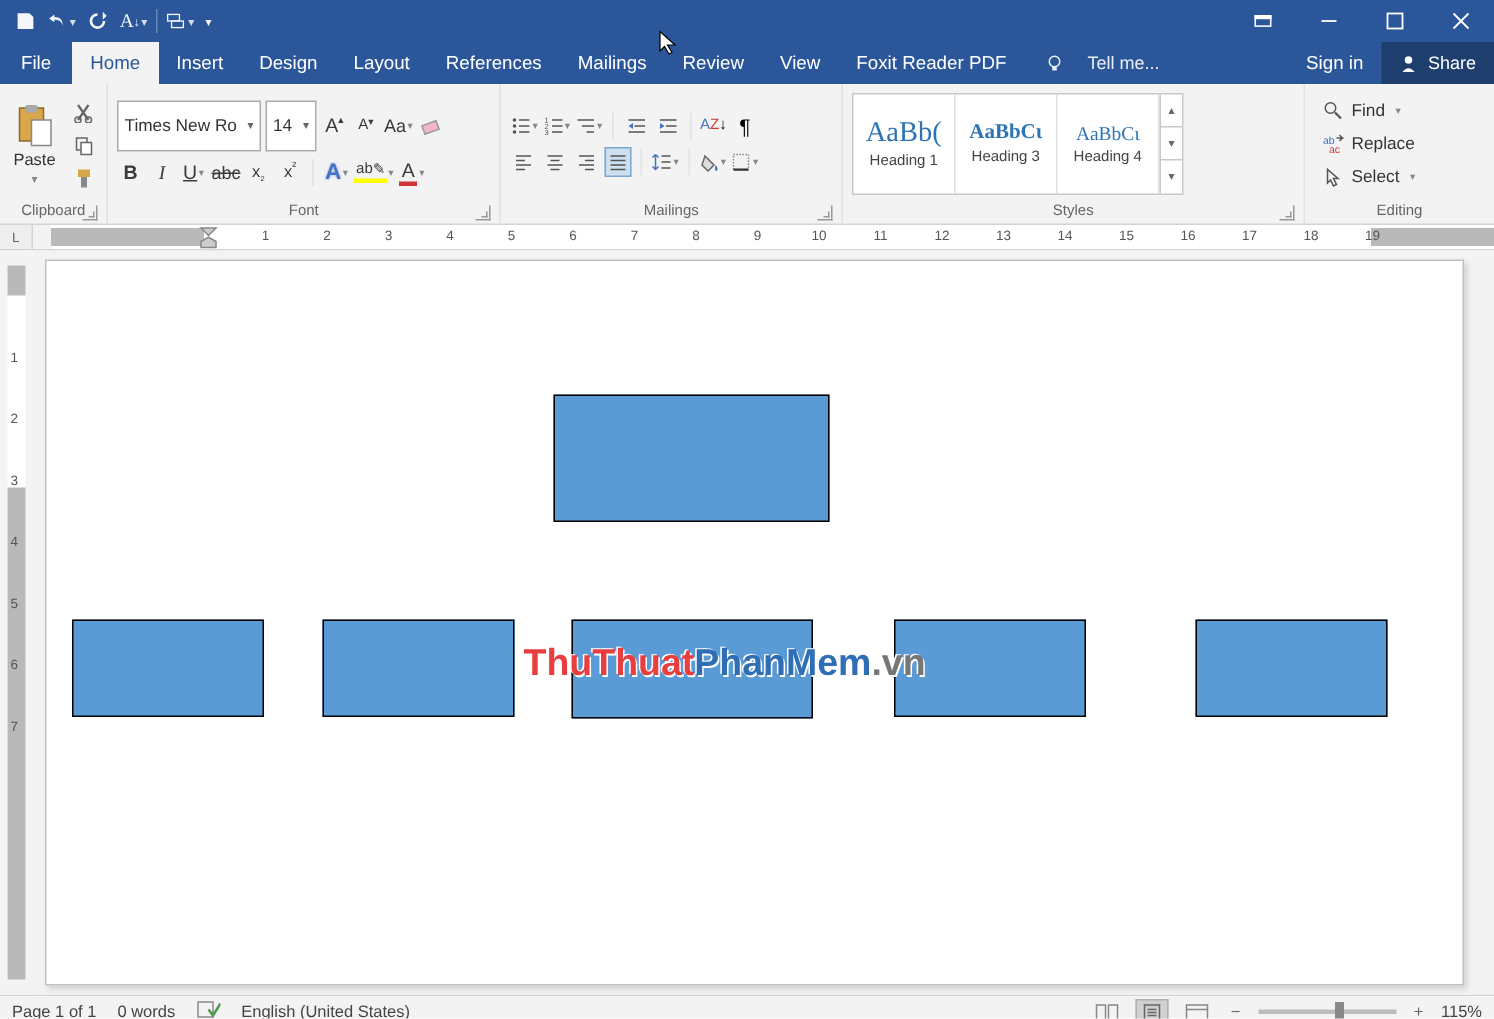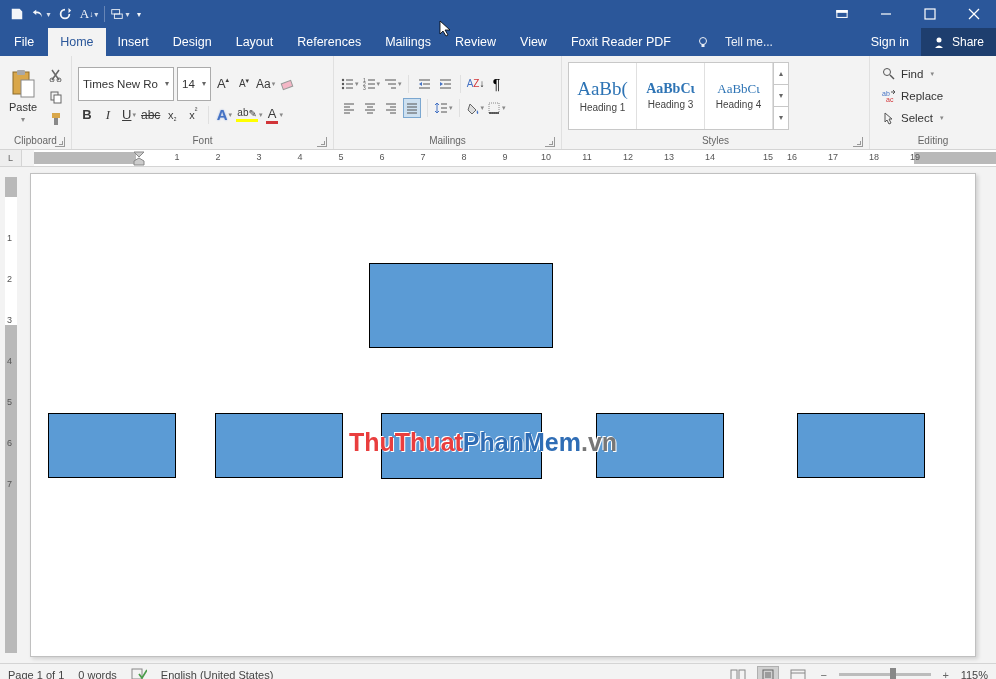--- a/index.html
+++ b/index.html
@@ -528,21 +528,21 @@
       <div class="tick" style="left: 307px;">5</div>
       <div class="tick" style="left: 348px;">6</div>
       <div class="tick" style="left: 389px;">7</div>
       <div class="tick" style="left: 430px;">8</div>
       <div class="tick" style="left: 471px;">9</div>
       <div class="tick" style="left: 512px;">10</div>
       <div class="tick" style="left: 553px;">11</div>
       <div class="tick" style="left: 594px;">12</div>
       <div class="tick" style="left: 635px;">13</div>
       <div class="tick" style="left: 676px;">14</div>
-      <div class="tick" style="left: 734px;">15</div>
+      <div class="tick" style="left: 717px;">15</div>
       <div class="tick" style="left: 758px;">16</div>
       <div class="tick" style="left: 799px;">17</div>
       <div class="tick" style="left: 840px;">18</div>
       <div class="tick" style="left: 881px;">19</div>
     </div>
 </div>
 
 <div class="docwrap">
   <div class="ruler-v">
     <div class="ruler-v-track">

